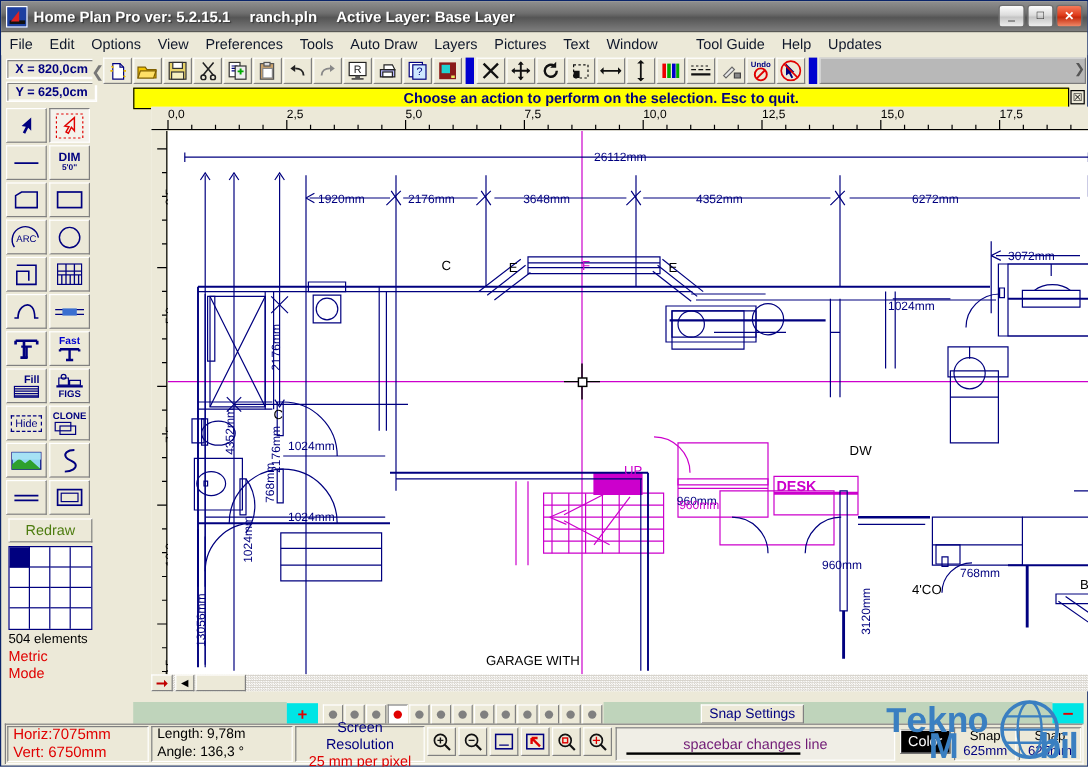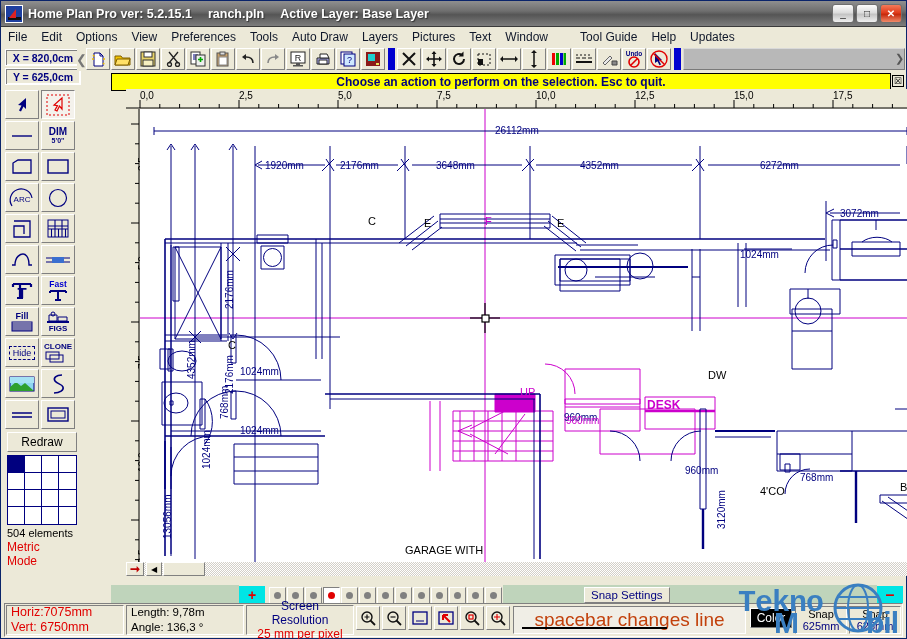--- a/index.html
+++ b/index.html
@@ -120,21 +120,21 @@
     border: 1px solid; border-color: #fff #808080 #808080 #fff;
     display: flex; align-items: center; justify-content: center;
     color: #00007f; font-size: 9px; position: relative; overflow: hidden;
   }
   .pbtn.sel { background: #f4f2ec; border-color: #808080 #fff #fff #808080; }
   .pbtn svg { display: block; }
   .lbl-small { font-size: 7px; line-height: 7px; font-weight: bold; }
   #redraw {
     width: 70px; height: 20px; margin: 2px 0 0 3px;
     background: #ece9d8; border: 1px solid; border-color: #fff #808080 #808080 #fff;
-    color: #000000; font-size: 12px; display: flex; align-items: center; justify-content: center;
+    color: #4d7c0f; font-size: 12px; display: flex; align-items: center; justify-content: center;
   }
   #swatches {
     margin: 3px 0 0 3px; width: 70px; height: 70px;
     background: #fff; border: 1px solid #00007f;
     display: grid; grid-template-columns: repeat(4, 1fr); grid-template-rows: repeat(4, 1fr);
   }
   #swatches div { border-right: 1px solid #00007f; border-bottom: 1px solid #00007f; }
   #swatches div:nth-child(4n) { border-right: none; }
   #swatches div:nth-child(n+13) { border-bottom: none; }
   #elemcount { margin: 2px 0 0 3px; font-size: 11px; color: #000; }
@@ -226,21 +226,21 @@
   .zbtn {
     width: 24px; height: 24px; margin: 2px 1px; background: #ece9d8;
     border: 1px solid; border-color: #fff #808080 #808080 #fff;
     display: flex; align-items: center; justify-content: center; flex: 0 0 auto;
   }
   #cmdline {
     flex: 1 1 auto; margin: 2px; background: #f0eee6;
     border: 1px solid; border-color: #808080 #fff #fff #808080;
     position: relative; display: flex; align-items: center; justify-content: center;
   }
-  #cmdline .txt { color: #c2410c; font-size: 19px; }
+  #cmdline .txt { color: #701a75; font-size: 12px; }
   #cmdline .underline { position: absolute; left: 8px; bottom: 4px; width: 145px;
                         border-bottom: 2px solid #000; }
   #colorbtn {
     width: 42px; height: 20px; margin: 4px 2px; background: #000; color: #fff;
     border: 1px solid; border-color: #fff #808080 #808080 #fff;
     display: flex; align-items: center; justify-content: center;
     font-size: 12px; flex: 0 0 auto;
   }
   .snapbox {
     width: 52px; margin: 2px 1px; background: #ece9d8;
@@ -578,21 +578,21 @@
           <div style="font-size:8.5px;color:#0000d0;font-weight:bold">Fast</div>
           <svg width="20" height="13" viewBox="0 0 20 13">
               <path d="M2 2h16M2 2v2M18 2v2M10 2v9M7 11h6" stroke="#00007f" stroke-width="2" fill="none"></path>
             </svg>
         </div>
       </div>
     </div>
 
     <div class="prow">
       <div class="pbtn">
-        <div style="text-align:center;line-height:9px">
+        <div style="text-align:right;line-height:9px">
           <div style="font-size:9px;font-weight:bold">Fill</div>
           <svg width="22" height="11" viewBox="0 0 22 11">
               <rect x="1" y="1" width="20" height="9" fill="none" stroke="#00007f"></rect>
               <path d="M1 3h20M1 5h20M1 7h20M1 9h20" stroke="#00007f" stroke-width="1.1"></path>
             </svg>
         </div>
       </div>
       <div class="pbtn">
         <div style="text-align:center;line-height:9px">
           <svg width="26" height="13" viewBox="0 0 26 13">

